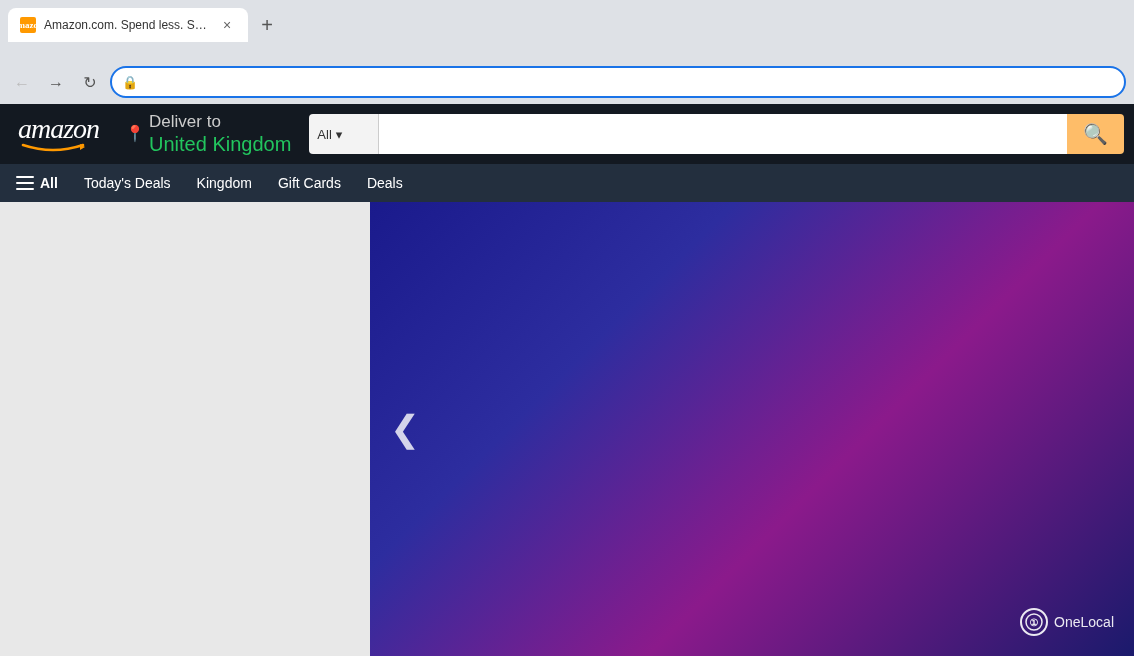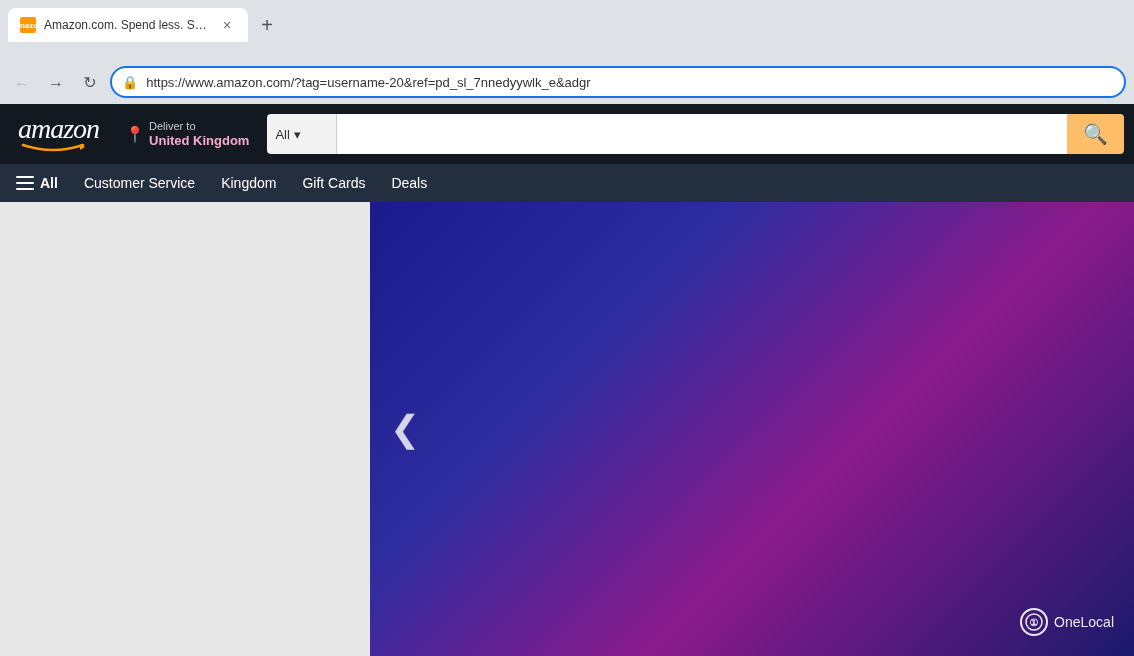--- a/index.html
+++ b/index.html
@@ -153,28 +153,28 @@
       display: flex;
       align-items: center;
       color: white;
       cursor: pointer;
       padding: 4px 6px;
       border: 2px solid transparent;
       border-radius: 2px;
       gap: 4px;
     }
     .deliver-text-top {
-      font-size: 11px;
+      font-size: 17px;
       color: #ccc;
       line-height: 1.2;
     }
     .deliver-text-bottom {
-      font-size: 13px;
-      font-weight: bold;
-      color: #f9a8d4;
+      font-size: 20px;
+      font-weight: normal;
+      color: #22c55e;
       line-height: 1.2;
     }
     .location-icon { font-size: 16px; color: #ccc; }
 
     
     .search-bar {
       flex: 1;
       display: flex;
       height: 40px;
       border-radius: 4px;
@@ -313,21 +313,20 @@
     <div class="new-tab-btn">+</div>
   </div>
 </div>
 
 <div class="browser-toolbar">
   <button class="nav-btn disabled">←</button>
   <button class="nav-btn">→</button>
   <button class="nav-btn">↻</button>
   <div class="address-bar-container">
     <span class="lock-icon">🔒</span>
-    <input class="address-bar" value="https://www.amazon.com/?tag=username-20&amp;ref=pd_sl_7nnedyywlk_e&amp;adgr" style="font-size: 13px;" readonly="">
   </div>
 </div>
 
 <div class="amazon-header">
 
   <div class="amazon-logo">
     <span class="logo-text" style="font-family: Georgia, serif; font-style: italic; font-size: 28px; color: white;">amazon</span>
     <svg class="logo-smile" viewBox="0 0 70 10" xmlns="http://www.w3.org/2000/svg">
       <path d="M 5 2 Q 35 12 65 2" stroke="#ff9900" stroke-width="2.5" fill="none" stroke-linecap="round"></path>
       <polygon points="62,1 67,4 62,7" fill="#ff9900"></polygon>
@@ -357,21 +356,21 @@
 <div class="amazon-nav">
   <div class="nav-item all">
     <div class="hamburger">
       <span></span>
         <span></span>
         <span></span>
     </div>
     <span>All</span>
   </div>
   <div class="nav-item">
-    <span>Customer Service</span>
+    <span>Today's Deals</span>
   </div>
   <div class="nav-item">
     <span>Kingdom</span>
   </div>
   <div class="nav-item">
     <span>Gift Cards</span>
   </div>
   <div class="nav-item">
     <span>Deals</span>
   </div>

